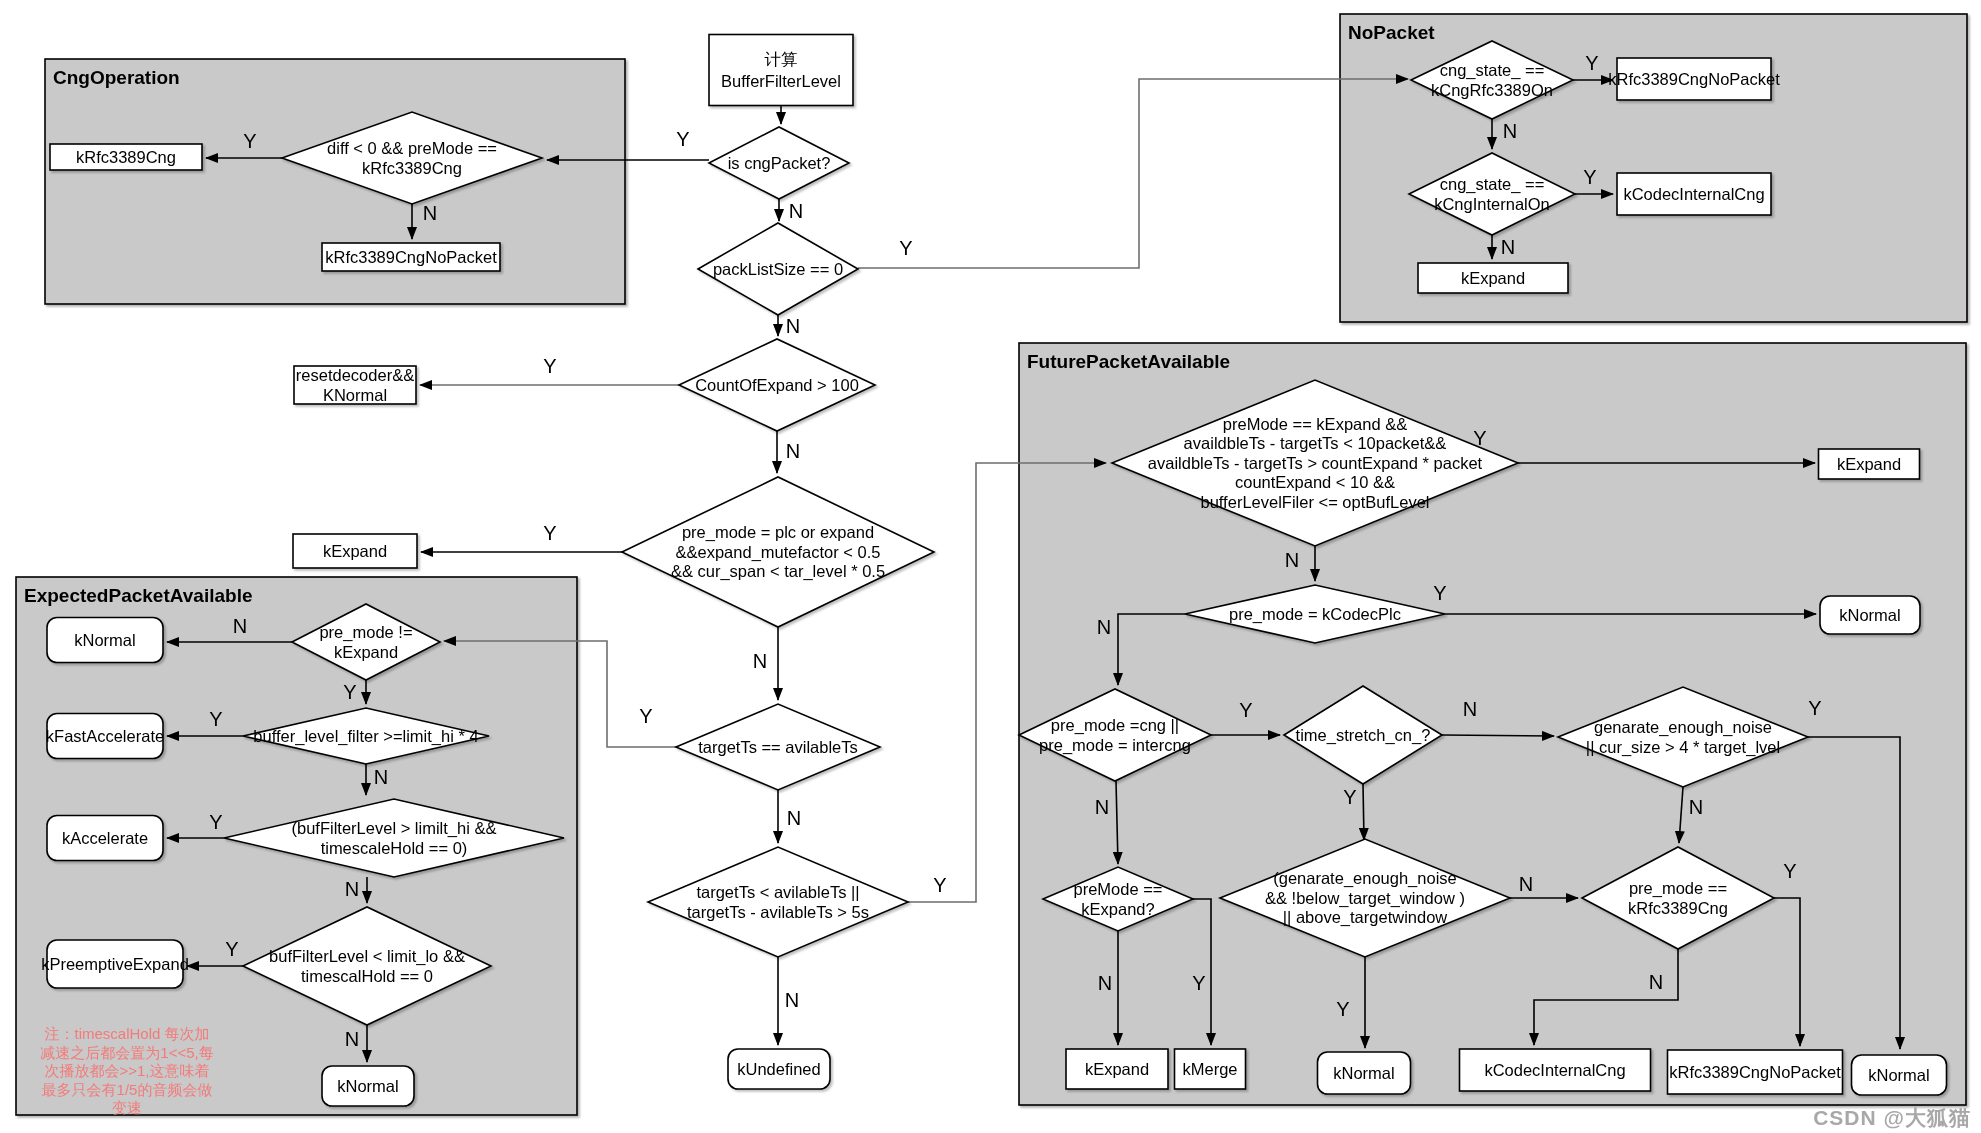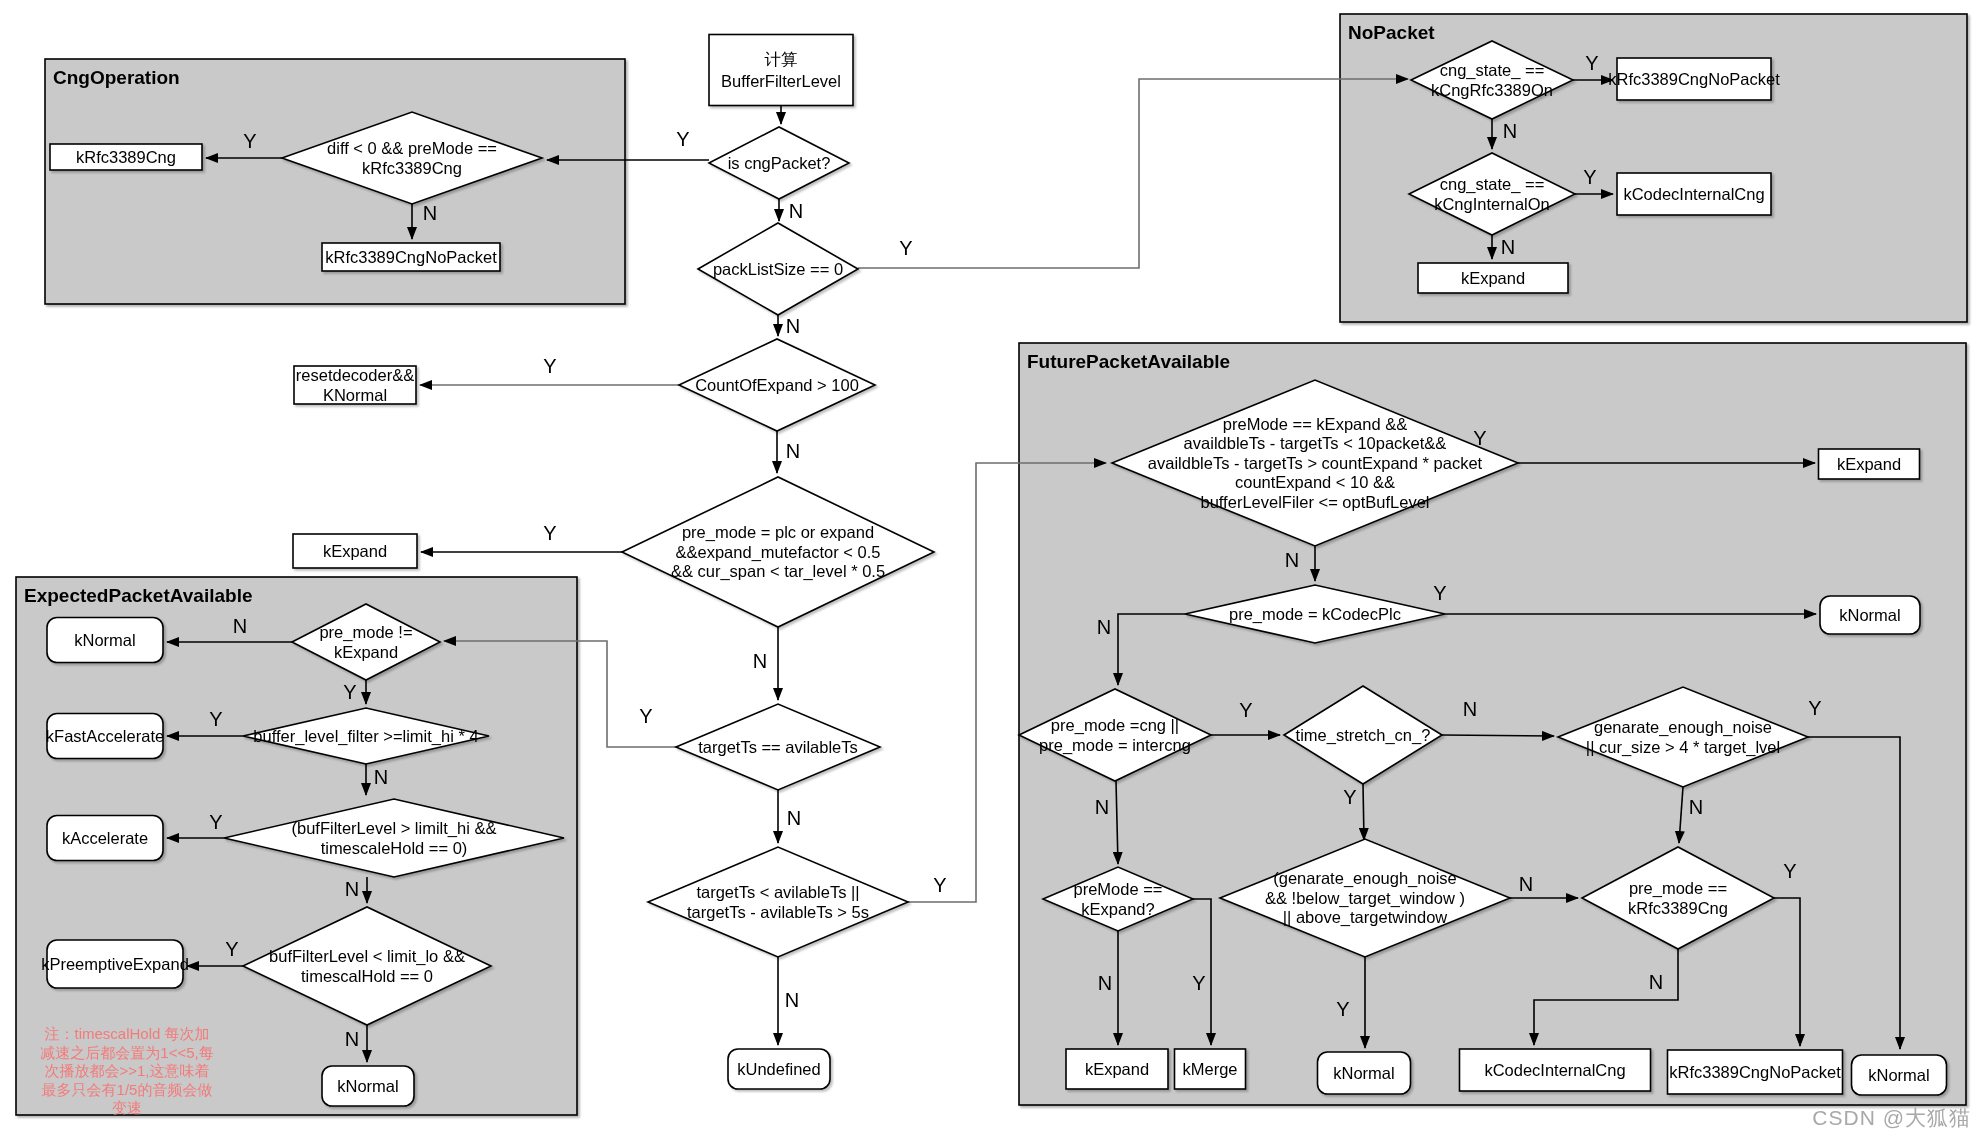--- a/index.html
+++ b/index.html
@@ -2,21 +2,21 @@
 <html><head>
 <meta charset="utf-8">
 <style>
   html,body{margin:0;padding:0;background:#ffffff;}
   .stage{position:relative;width:1981px;height:1133px;background:#ffffff;overflow:hidden;
          font-family:"Liberation Sans","DejaVu Sans",sans-serif;}
   svg{display:block;}
   svg text{font-family:"Liberation Sans","DejaVu Sans",sans-serif;}
   .shape{filter:drop-shadow(2px 2px 1px rgba(0,0,0,0.25));}
   .grp{filter:drop-shadow(2px 2px 1px rgba(0,0,0,0.30));}
-  .watermark{position:absolute;right:10px;bottom:1px;font-size:21px;font-weight:normal;
+  .watermark{position:absolute;right:10px;bottom:1px;font-size:21px;font-weight:bold;
              color:#a8a8a8;letter-spacing:1px;user-select:none;}
 </style>
 </head>
 <body>
 
 <div class="stage">
   <svg id="diagram" width="1981" height="1133" viewBox="0 0 1981 1133">
     <defs>
       <marker id="arrowhead" markerWidth="13" markerHeight="10" refX="12" refY="5" orient="auto" markerUnits="userSpaceOnUse">
         <path d="M0,0 L13,5 L0,10 z" fill="#000000"></path>

